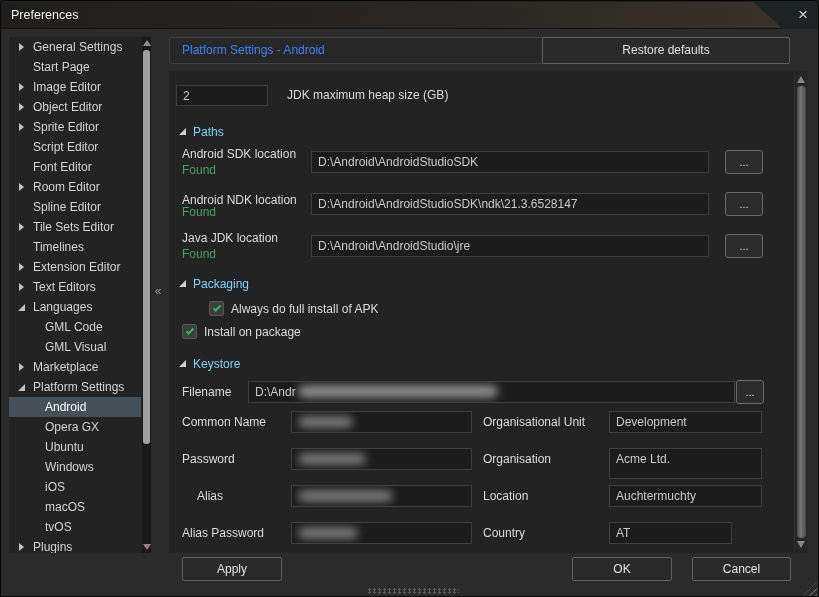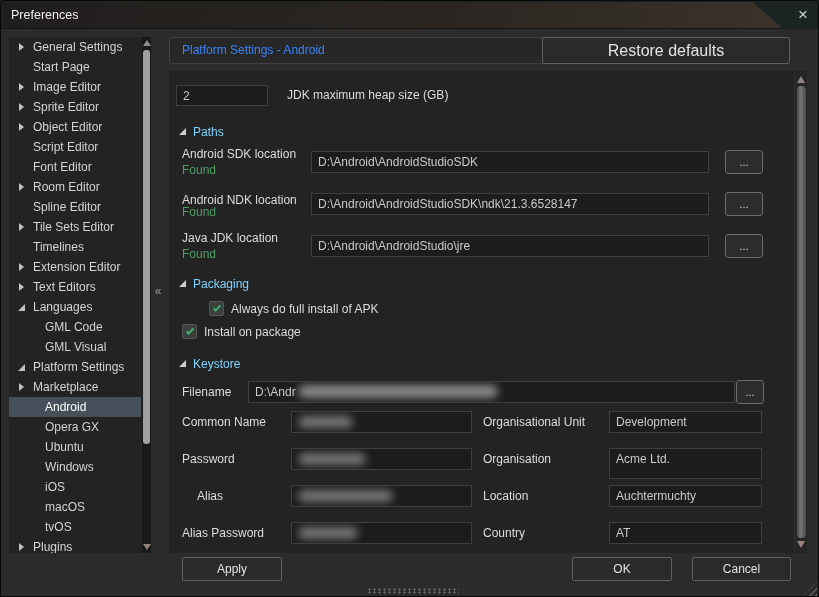--- a/index.html
+++ b/index.html
@@ -42,21 +42,21 @@
                          border-top:6px solid #97837a; }
   .collapse-chevron { position:absolute; left:150px; top:282px; width:14px; height:16px;
                       color:#9a9a9a; font-size:12px; line-height:16px; text-align:center; cursor:pointer; }
 
   
   .header-box { position:absolute; left:168px; top:36px; width:621px; height:27px;
                 background:#272727; border:1px solid #3f3f3f; border-radius:2px; }
   .header-title { position:absolute; left:12px; top:0; height:25px; line-height:25px; color:#3b82f6; }
   .restore-btn { position:absolute; left:541px; top:36px; width:248px; height:27px;
                  background:#2a2a2a; border:1px solid #5f5f5f; border-radius:2px;
-                 color:#e2e2e2; font-size:16px; text-align:center; line-height:25px; cursor:pointer; }
+                 color:#e2e2e2; font-size:12px; text-align:center; line-height:25px; cursor:pointer; }
 
   
   .panel { position:absolute; left:168px; top:70px; width:638px; height:482px; background:#232323; }
   .panel-scroll { position:absolute; left:625px; top:1px; width:13px; height:480px;
                   background:#262626; border-left:1px solid #303030; }
   .panel-scroll .arr-up { left:2px; top:4px; border-left:4.5px solid transparent; border-right:4.5px solid transparent;
                           border-bottom:7px solid #90857e; }
   .panel-scroll .arr-dn { left:2px; bottom:4px; border-left:4.5px solid transparent; border-right:4.5px solid transparent;
                           border-top:7px solid #97837a; }
   .panel-thumb { position:absolute; left:2px; top:14px; width:9px; height:452px; border-radius:4px;
@@ -118,28 +118,28 @@
           <span class="tree-label">Start Page</span>
         </div>
 
         <div class="tree-row m-collapsed">
           <span class="marker"></span>
           <span class="tree-label">Image Editor</span>
         </div>
 
         <div class="tree-row m-collapsed">
           <span class="marker"></span>
+          <span class="tree-label">Object Editor</span>
+        </div>
+
+        <div class="tree-row m-collapsed">
+          <span class="marker"></span>
           <span class="tree-label">Sprite Editor</span>
         </div>
 
-        <div class="tree-row m-collapsed">
-          <span class="marker"></span>
-          <span class="tree-label">Object Editor</span>
-        </div>
-
         <div class="tree-row m-none">
           <span class="marker"></span>
           <span class="tree-label">Script Editor</span>
         </div>
 
         <div class="tree-row m-none">
           <span class="marker"></span>
           <span class="tree-label">Font Editor</span>
         </div>
 
@@ -181,28 +181,28 @@
         <div class="tree-row m-none child">
           <span class="marker"></span>
           <span class="tree-label">GML Code</span>
         </div>
 
         <div class="tree-row m-none child">
           <span class="marker"></span>
           <span class="tree-label">GML Visual</span>
         </div>
 
+        <div class="tree-row m-collapsed">
+          <span class="marker"></span>
+          <span class="tree-label">Marketplace</span>
+        </div>
+
         <div class="tree-row m-expanded">
           <span class="marker"></span>
           <span class="tree-label">Platform Settings</span>
-        </div>
-
-        <div class="tree-row m-collapsed">
-          <span class="marker"></span>
-          <span class="tree-label">Marketplace</span>
         </div>
 
         <div class="tree-row m-none child selected">
           <span class="marker"></span>
           <span class="tree-label">Android</span>
         </div>
 
         <div class="tree-row m-none child">
           <span class="marker"></span>
           <span class="tree-label">Opera GX</span>
@@ -315,21 +315,21 @@
     <div class="field" style="left:440px; top:377px; width:153px; height:31px;">Acme Ltd.</div>
 
     <div class="flabel" style="left:28px; top:414px; line-height:22px;">Alias</div>
     <div class="field" style="left:122px; top:414px; width:181px; height:22px;"><span class="smudge" style="width:95px;"></span></div>
     <div class="flabel" style="left:314px; top:414px; line-height:22px;">Location</div>
     <div class="field" style="left:440px; top:414px; width:153px; height:22px;">Auchtermuchty</div>
 
     <div class="flabel" style="left:13px; top:451px; line-height:22px;">Alias Password</div>
     <div class="field" style="left:122px; top:451px; width:181px; height:22px;"><span class="smudge" style="width:60px;"></span></div>
     <div class="flabel" style="left:314px; top:451px; line-height:22px;">Country</div>
-    <div class="field" style="left:440px; top:451px; width:153px; height:22px;">AT</div>
+    <div class="field" style="left:440px; top:451px; width:123px; height:22px;">AT</div>
 
     <div class="panel-scroll">
       <div class="arr-up"></div>
       <div class="panel-thumb"></div>
       <div class="arr-dn"></div>
     </div>
   </div>
 
   <button class="foot-btn" style="left:181px; width:100px;">Apply</button>
   <button class="foot-btn" style="left:571px; width:100px;">OK</button>

